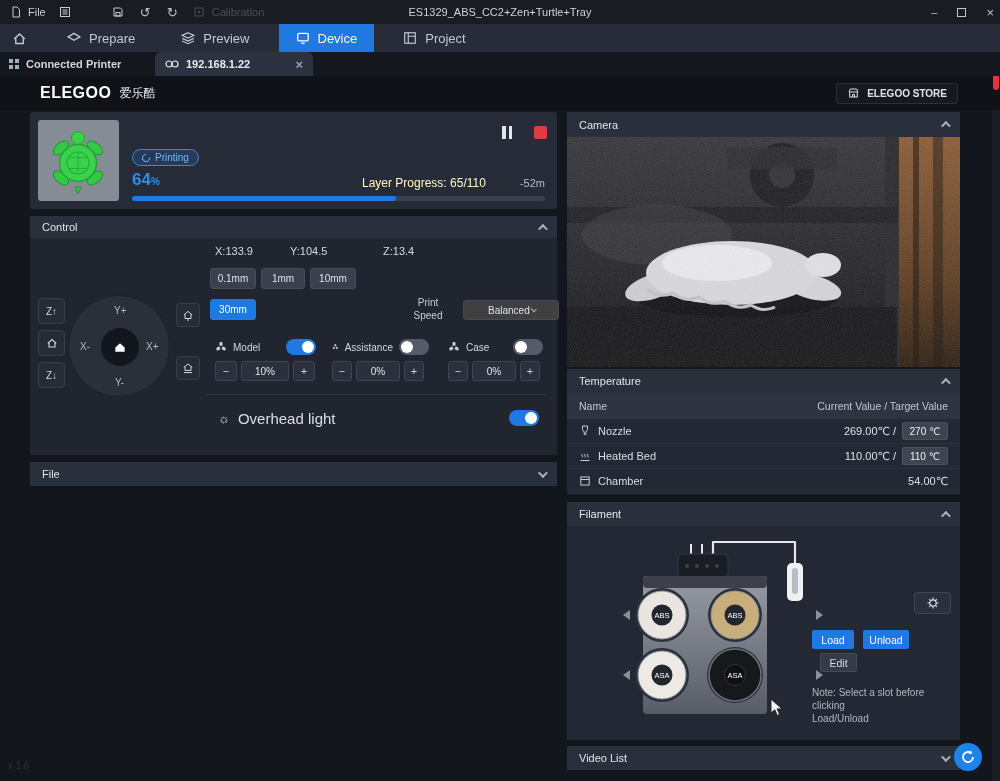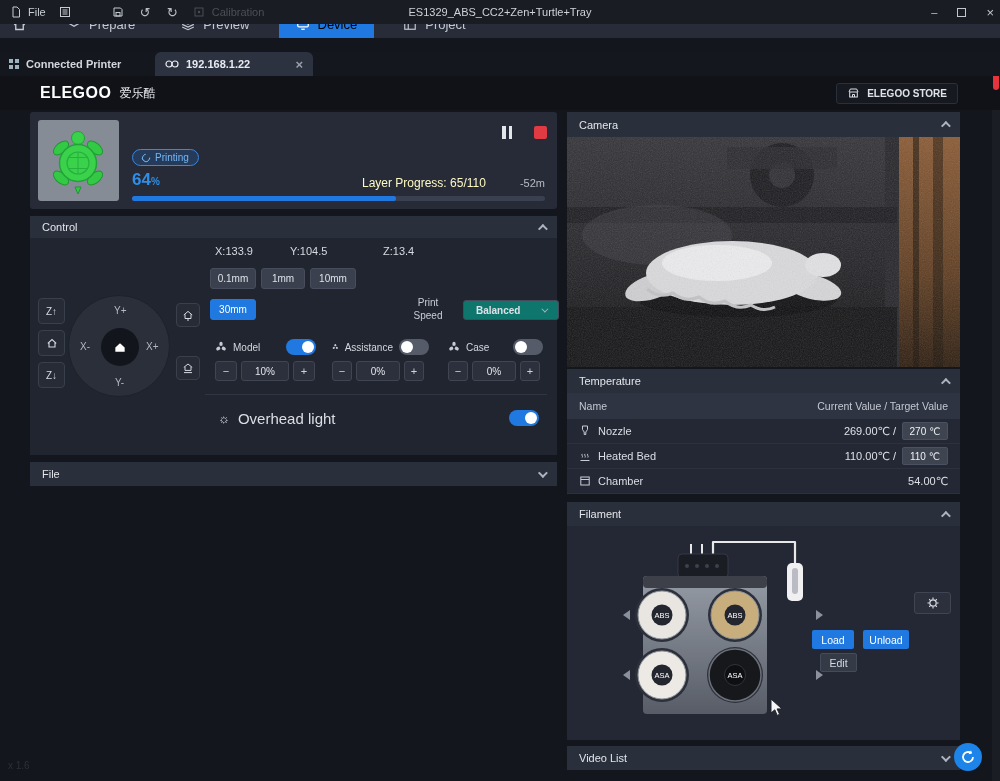--- a/index.html
+++ b/index.html
@@ -18,26 +18,26 @@
   .tb-group { display:flex; align-items:center; gap:5px; }
   .tb-ic { width:15px; height:15px; display:flex; align-items:center; justify-content:center; color:#b8bdc6; }
   .tb-txt { color:#c9cdd5; }
   .tb-dim { color:#82879177; }
   .win-title { position:absolute; left:0; right:0; top:0; height:24px; line-height:24px;
     text-align:center; font-size:11px; color:#ced2da; pointer-events:none; }
   .win-btns { position:absolute; right:6px; top:0; height:24px; display:flex; align-items:center; gap:20px; color:#c2c6ce; }
   .win-box { width:9px; height:9px; border:1px solid #c2c6ce; display:inline-block; }
 
   
-  .navbar { position:absolute; left:0; top:24px; width:100%; height:14px;
+  .navbar { position:absolute; left:0; top:24px; width:100%; height:28px;
     background:#272c38; display:flex; align-items:flex-end; z-index:29; }
   .nav-home { width:38px; height:28px; display:flex; align-items:center; justify-content:center; }
   .nav-tab { height:28px; display:flex; align-items:center; gap:8px; padding:0 17px;
     margin-left:12px; color:#c3c8d2; font-size:13px; }
-  .nav-tab.active { background:#2079e0; color:#000000; }
+  .nav-tab.active { background:#2079e0; color:#fef9c3; }
 
   
   .tabrow { position:absolute; left:0; top:52px; width:100%; height:24px;
     background:#15171e; z-index:28; }
   .conn { position:absolute; left:8px; top:0; height:24px; display:flex; align-items:center; gap:6px;
     font-size:11px; font-weight:bold; color:#d2d6de; }
   .ptab { position:absolute; left:155px; top:0; width:158px; height:24px; background:#2c3240;
     border-radius:6px 6px 0 0; display:flex; align-items:center; gap:7px; padding:0 10px;
     font-size:11px; font-weight:bold; color:#e7eaef; }
   .ptab .x { margin-left:auto; color:#9aa0ab; font-size:13px; }
@@ -82,23 +82,23 @@
   .stopbtn { position:absolute; left:504px; top:14px; width:13px; height:13px; background:#e03a42; border-radius:2px; }
 
   
   .ctl-body { position:absolute; left:30px; top:238px; width:527px; height:217px; background:#21252f; }
   .coord { position:absolute; top:7px; font-size:11px; color:#d6dae2; }
   .mbtn { position:absolute; height:21px; background:#3a404e; border:1px solid #474d5c; border-radius:3px;
     font-size:10px; color:#dde1e8; display:flex; align-items:center; justify-content:center; }
   .mbtn.blue { background:#2079e0; border-color:#2079e0; color:#fff; }
   .spdlbl { position:absolute; left:375px; top:58px; width:46px; text-align:center;
     font-size:10px; line-height:13px; color:#c9cdd6; }
-  .select { position:absolute; left:433px; top:62px; width:96px; height:20px; background:#0f766e;
-    border:1px solid #454b5a; border-radius:3px; display:flex; align-items:center; padding:0 12px;
-    font-size:10px; color:#dde1e8;font-weight:bold; }
+  .select { position:absolute; left:433px; top:62px; width:96px; height:20px; background:#404040;
+    border:1px solid #454b5a; border-radius:3px; display:flex; align-items:center; padding:0 24px;
+    font-size:10px; color:#dde1e8; }
   .select .chev { width:5px; height:5px; border-width:1.5px; }
   .zbtn { position:absolute; left:8px; width:27px; height:26px; background:#262b36; border:1px solid #3a3f4c;
     border-radius:4px; display:flex; align-items:center; justify-content:center; font-size:10px; color:#d6dae2; }
   .pad { position:absolute; left:38px; top:57px; width:102px; height:102px; border-radius:50%;
     background:#2a2f3a; border:1px solid #1d212a; }
   .pad .lbl { position:absolute; font-size:10px; color:#b2b8c4; }
   .pad-center { position:absolute; left:32px; top:32px; width:38px; height:38px; border-radius:50%;
     background:#12151c; display:flex; align-items:center; justify-content:center; }
   .hbtn { position:absolute; left:146px; width:24px; height:24px; background:#262b36; border:1px solid #3a3f4c;
     border-radius:4px; display:flex; align-items:center; justify-content:center; }
@@ -588,20 +588,24 @@
 
   <div class="gearbtn">
     <svg width="14" height="14" viewBox="0 0 14 14">
       <circle cx="7" cy="7" r="3.2" fill="none" stroke="#dfe3e9" stroke-width="1.2"></circle>
       <path d="M7 1.5V3.2M7 10.8V12.5M1.5 7H3.2M10.8 7H12.5M3.2 3.2 4.3 4.3M9.7 9.7 10.8 10.8M10.8 3.2 9.7 4.3M4.3 9.7 3.2 10.8" stroke="#dfe3e9" stroke-width="1.1"></path>
     </svg>
   </div>
   <div class="fbtn blue" style="left:245px;top:104px;width:42px;">Load</div>
   <div class="fbtn blue" style="left:296px;top:104px;width:46px;">Unload</div>
   <div class="fbtn dark" style="left:253px;top:127px;width:37px;">Edit</div>
+  <div class="note">
+    <div>Note: Select a slot before clicking</div>
+    <div>Load/Unload</div>
+  </div>
 </div>
 
 <div class="phead phead-r vhead">
   <span>Video List</span>
   <span class="chev down"></span>
 </div>
 
 <div class="fab">
   <svg width="16" height="16" viewBox="0 0 16 16">
     <path d="M13 8a5 5 0 1 1-1.8-3.85" fill="none" stroke="#fff" stroke-width="1.8"></path>

